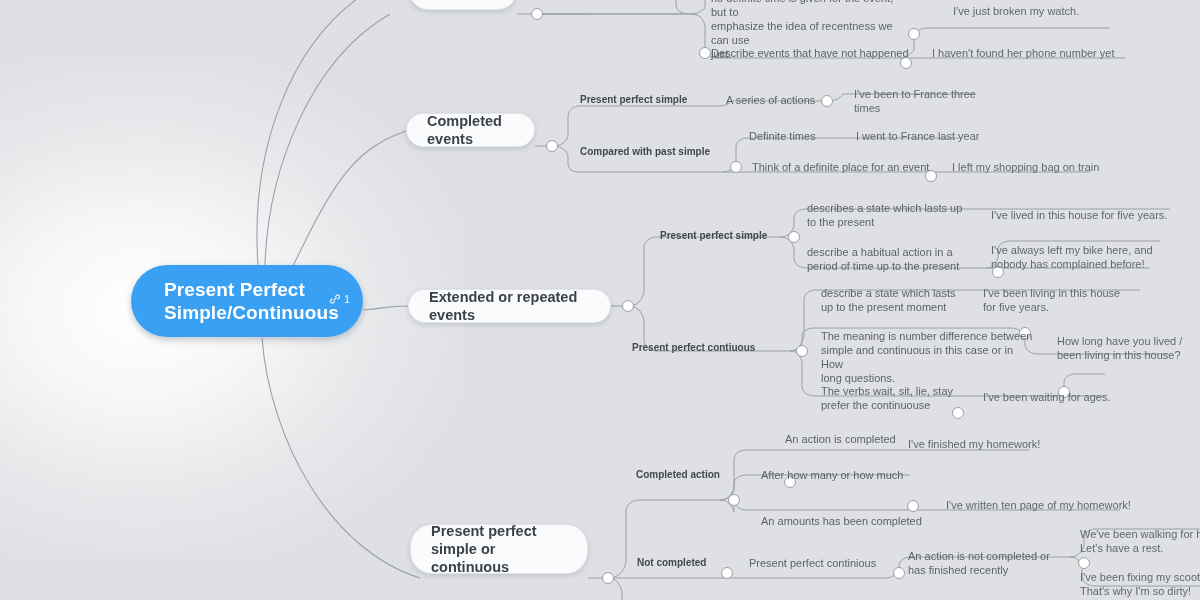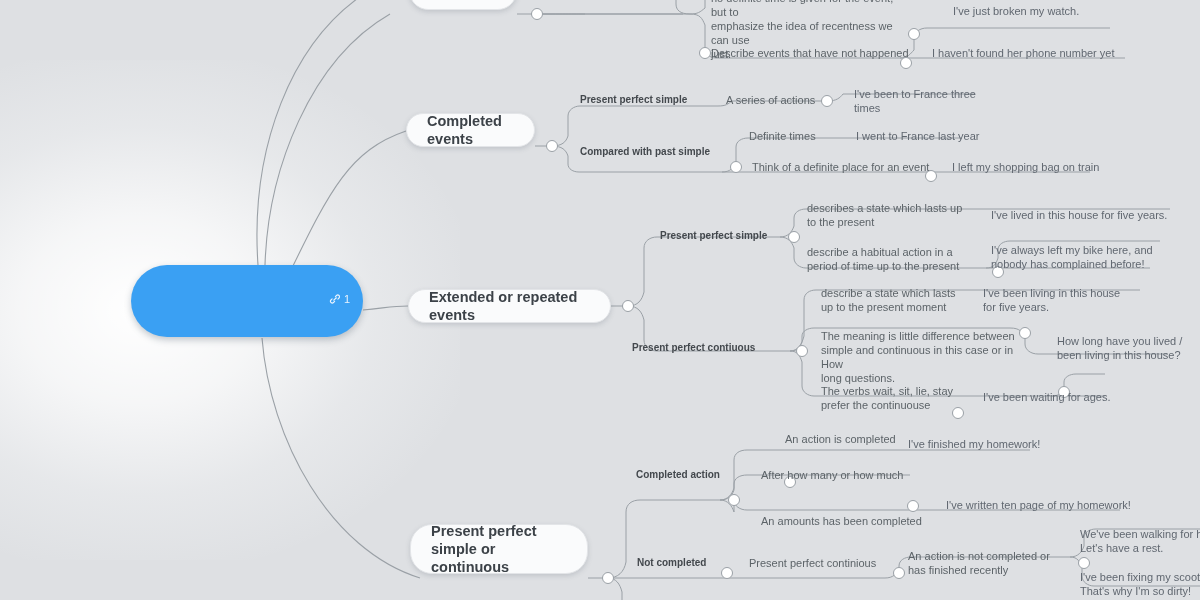--- a/index.html
+++ b/index.html
@@ -143,20 +143,22 @@
     <circle cx="734" cy="500" r="5.5"></circle>
     <circle cx="790" cy="482" r="5.5"></circle>
     <circle cx="913" cy="506" r="5.5"></circle>
     <circle cx="727" cy="573" r="5.5"></circle>
     <circle cx="899" cy="573" r="5.5"></circle>
     <circle cx="1084" cy="563" r="5.5"></circle>
   </g>
 </svg>
 
 <div class="node central">
+  <div class="ctext">Present Perfect
+Simple/Continuous</div>
   <div class="clip">
     <span>
       <svg width="12" height="12" viewBox="0 0 24 24" fill="none" stroke="#eaf4fe" stroke-width="2.2" stroke-linecap="round">
         <path d="M9.5 14.5 L14.5 9.5"></path>
         <path d="M12.8 7.2 L15 5 a3.5 3.5 0 0 1 5 5 l-2.2 2.2"></path>
         <path d="M11.2 16.8 L9 19 a3.5 3.5 0 0 1 -5 -5 l2.2 -2.2"></path>
       </svg>
     </span>
     <span>1</span>
   </div>
@@ -204,21 +206,21 @@
 <div class="lbl" style="left:807px;top:245px;width:200px;">describe a habitual action in a
 period of time up to the present</div>
 <div class="lbl ex" style="left:991px;top:243px;width:210px;">I've always left my bike here, and
 nobody has complained before!</div>
 
 <div class="lbl b" style="left:632px;top:341px;width:190px;">Present perfect contiuous</div>
 <div class="lbl" style="left:821px;top:286px;width:190px;">describe a state which lasts
 up to the present moment</div>
 <div class="lbl ex" style="left:983px;top:286px;width:200px;">I've been living in this house
 for five years.</div>
-<div class="lbl" style="left:821px;top:329px;width:215px;">The meaning is little difference between
+<div class="lbl" style="left:821px;top:329px;width:215px;">The meaning is number difference between
 simple and continuous in this case or in How
 long questions.</div>
 <div class="lbl ex" style="left:1057px;top:334px;width:150px;">How long have you lived /
 been living in this house?</div>
 <div class="lbl" style="left:821px;top:384px;width:190px;">The verbs wait, sit, lie, stay
 prefer the continuouse</div>
 <div class="lbl ex" style="left:983px;top:390px;width:190px;">I've been waiting for ages.</div>
 
 <div class="lbl b" style="left:636px;top:468px;width:150px;">Completed action</div>
 <div class="lbl" style="left:761px;top:432px;width:170px;margin-left:24px;">An action is completed</div>

